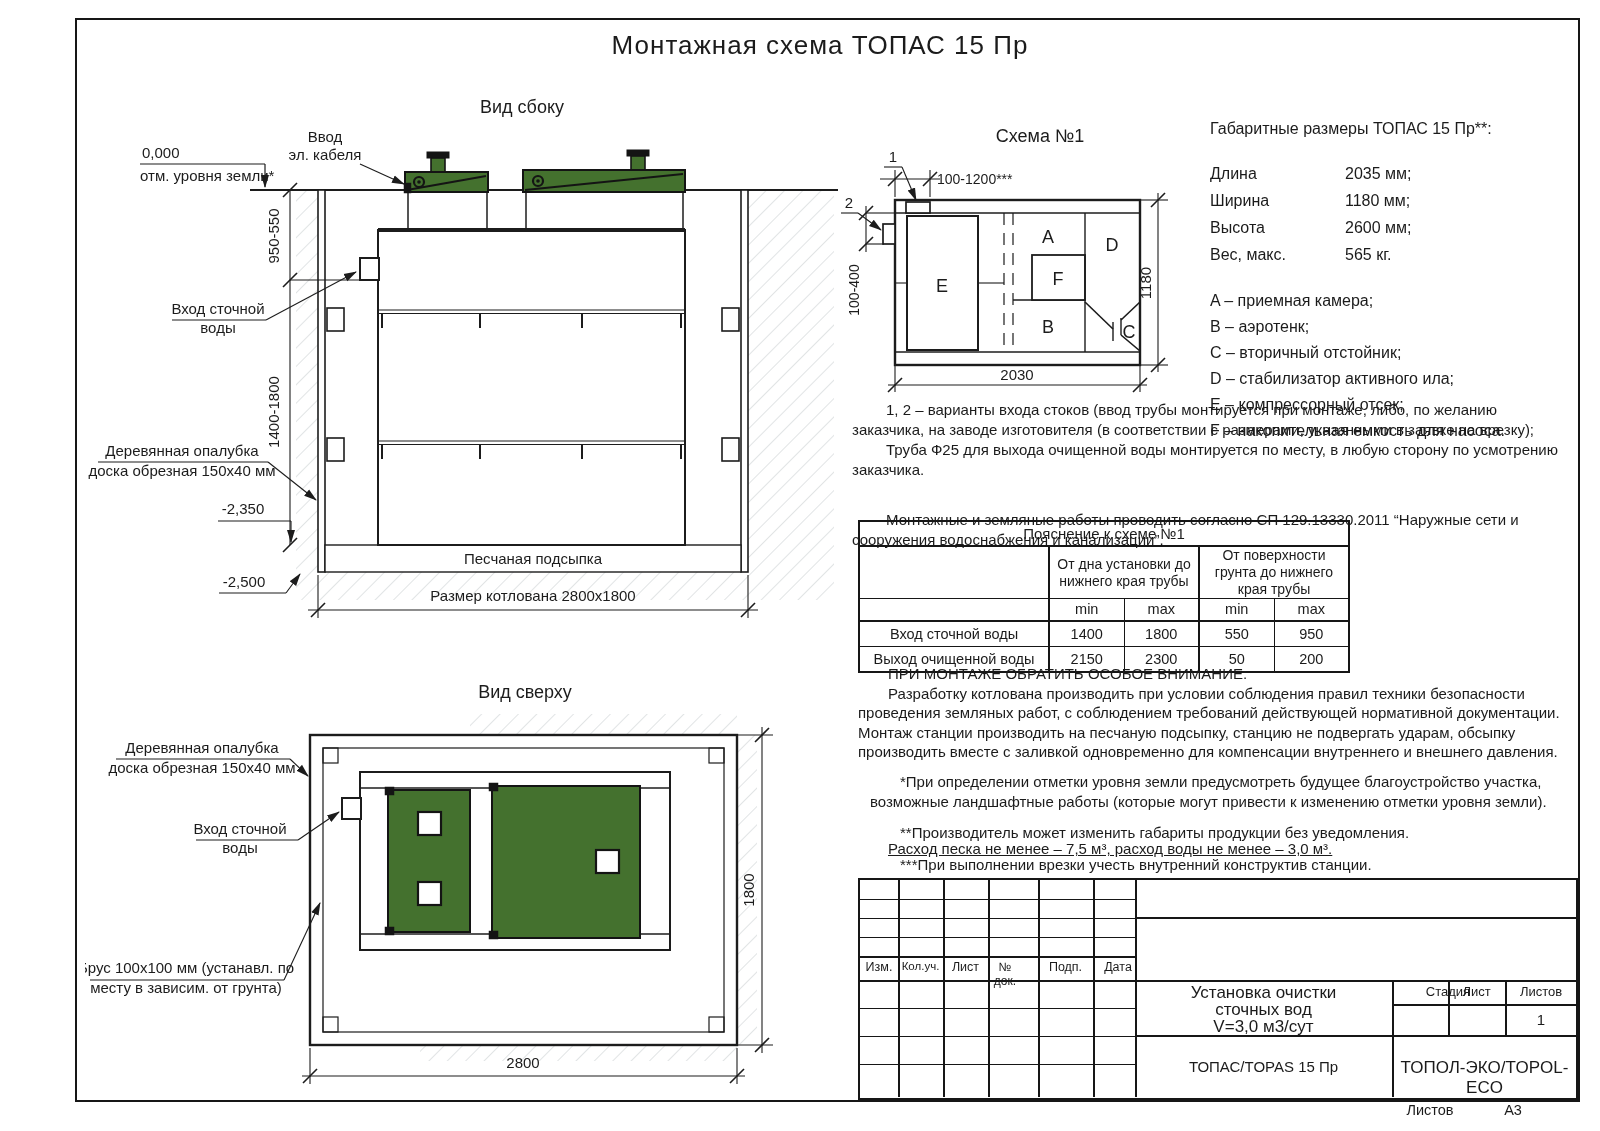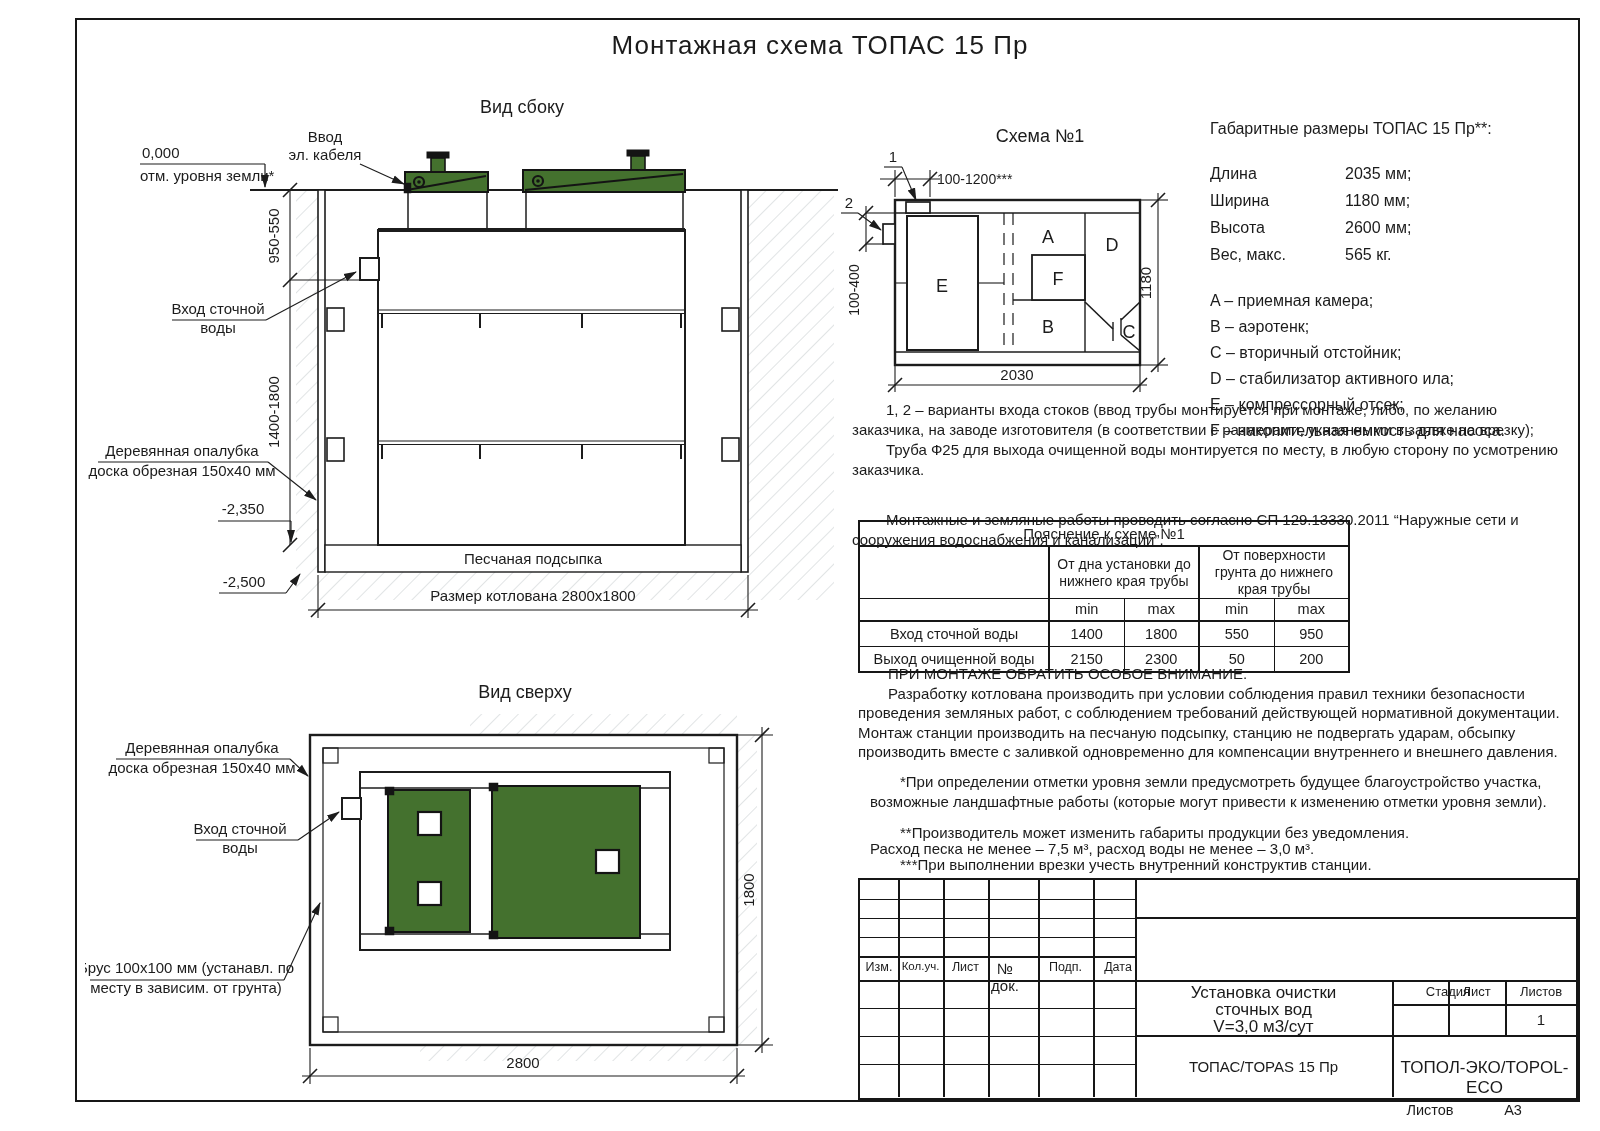--- a/index.html
+++ b/index.html
@@ -43,21 +43,21 @@
   .bl2{border-left:2px solid #161616;}
   .bb2{border-bottom:2px solid #161616;}
 
   
   .attn{left:858px;top:664px;width:716px;font-size:15px;line-height:19.5px;}
   .attn p{margin:0;text-indent:30px;}
   .attn .body{text-indent:30px;}
   .fnotes{left:858px;top:760px;width:716px;font-size:15px;line-height:19.5px;}
   .fnotes p{margin:12px;text-indent:30px;}
   .consump{left:858px;top:840px;width:716px;font-size:15px;}
-  .consump span{margin-left:12px;}
+  .consump span{text-decoration:underline;margin-left:30px;}
 
   
   .tb{left:858px;top:878px;width:720px;height:222px;border:2.5px solid #161616;box-sizing:border-box;background:#fff;}
   .tb .ln{position:absolute;background:#161616;}
   .tb .cell{position:absolute;text-align:center;}
   .fmt{font-size:14.5px;}
 </style>
 </head>
 <body>
 
@@ -453,21 +453,21 @@
   <div class="ln" style="left:0;top:128px;width:275px;height:1.2px"></div>
   <div class="ln" style="left:0;top:156px;width:275px;height:1.2px"></div>
   <div class="ln" style="left:0;top:184px;width:275px;height:1.2px"></div>
   <div class="ln" style="left:275px;top:37px;width:442px;height:1.5px"></div>
   <div class="ln" style="left:275px;top:155px;width:442px;height:2px"></div>
   <div class="ln" style="left:532px;top:124px;width:185px;height:1.5px"></div>
 
   <div class="cell" style="left:0;top:80px;width:38px;font-size:12.5px">Изм.</div>
   <div class="cell" style="left:38px;top:80px;width:45px;font-size:11.5px">Кол.уч.</div>
   <div class="cell" style="left:83px;top:80px;width:45px;font-size:12.5px">Лист</div>
-  <div class="cell" style="left:128px;top:80px;width:34px;font-size:15px">№ док.</div>
+  <div class="cell" style="left:128px;top:80px;width:34px;font-size:12px">№ док.</div>
   <div class="cell" style="left:178px;top:80px;width:55px;font-size:12.5px">Подп.</div>
   <div class="cell" style="left:233px;top:80px;width:50px;font-size:12.5px">Дата</div>
 
   <div class="cell" style="left:275px;top:104px;width:257px;font-size:17px;line-height:17px">
     <div>Установка очистки</div>
     <div>сточных вод</div>
     <div>V=3,0 м3/сут</div>
   </div>
   <div class="cell" style="left:275px;top:178px;width:257px;font-size:15px">ТОПАС/TOPAS 15 Пр</div>
 

